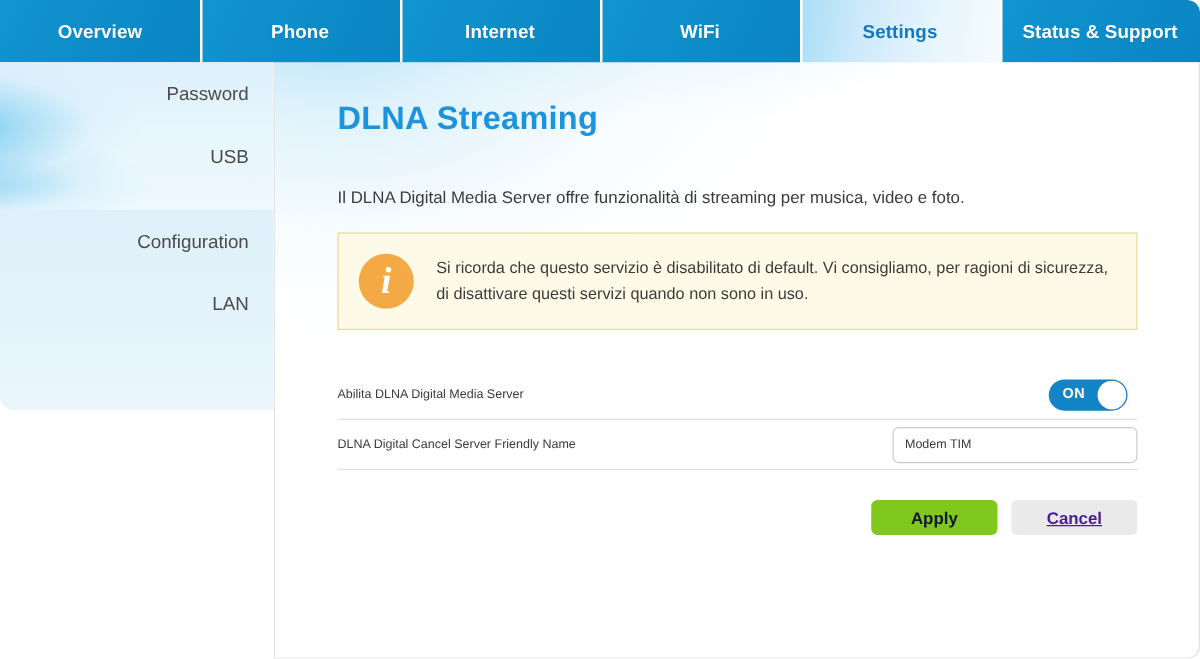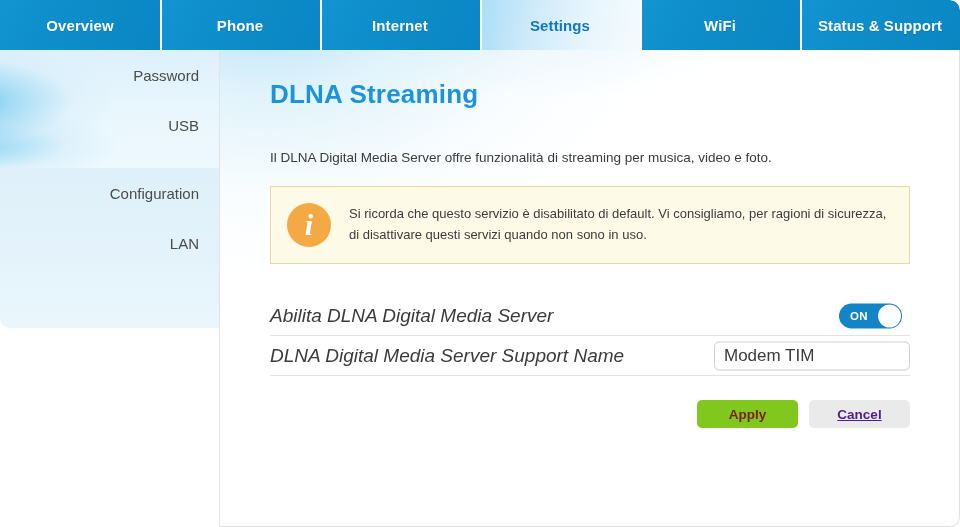--- a/index.html
+++ b/index.html
@@ -195,24 +195,23 @@
     left: 50px;
     width: 640px;
     height: 40px;
     border-bottom: 1px solid #e2e2e2;
     display: flex;
     align-items: center;
   }
   #row-enable { top: 246px; }
   #row-name   { top: 286px; }
   .srow-label {
-    font-size: 19px;
+    font-size: 10px;
     color: #3b3b3b;
     flex: 1 1 auto;
-    font-style: italic;
   }
 
   
   #toggle {
     position: absolute;
     right: 8px;
     top: 50%;
     transform: translateY(-50%);
     width: 63px; height: 25px;
     border-radius: 13px;
@@ -243,21 +242,21 @@
   #name-input {
     position: absolute;
     right: 0;
     top: 50%;
     transform: translateY(-50%);
     width: 196px; height: 29px;
     border: 1px solid #cccccc;
     border-radius: 5px;
     background: #ffffff;
     font-family: "Liberation Sans", sans-serif;
-    font-size: 17px;
+    font-size: 10px;
     color: #3b3b3b;
     padding: 0 9px;
     outline: none;
   }
 
   
   #btn-bar {
     position: absolute;
     left: 50px; top: 350px;
     width: 640px;
@@ -269,43 +268,43 @@
     height: 28px;
     min-width: 101px;
     border: none;
     border-radius: 5px;
     font-family: "Liberation Sans", sans-serif;
     font-size: 13.5px;
     font-weight: bold;
     cursor: pointer;
     padding: 0 14px;
   }
-  #btn-apply { background: #80c81e; color: #7f1d1d; }
+  #btn-apply { background: #80c81e; color: #0f172a; }
   #btn-cancel { background: #eaeaea; color: #4c1d95; text-decoration: underline; }
 </style>
 </head>
 <body>
 
 <div id="app">
 
   <nav id="topnav">
     <div class="nav-tab">
       <span>Overview</span>
     </div>
     <div class="nav-tab">
       <span>Phone</span>
     </div>
     <div class="nav-tab">
       <span>Internet</span>
     </div>
+    <div class="nav-tab">
+      <span>WiFi</span>
+    </div>
     <div class="nav-tab active">
       <span>Settings</span>
-    </div>
-    <div class="nav-tab">
-      <span>WiFi</span>
     </div>
     <div class="nav-tab last">
       <span>Status &amp; Support</span>
     </div>
   </nav>
 
   <aside id="sidebar">
 
     <div class="side-section tinted-top">
       <div class="side-item">
@@ -341,21 +340,21 @@
 
     <div class="srow" id="row-enable">
       <span class="srow-label">Abilita DLNA Digital Media Server</span>
       <div id="toggle">
         <span id="toggle-label">ON</span>
         <span id="toggle-knob"></span>
       </div>
     </div>
 
     <div class="srow" id="row-name">
-      <span class="srow-label">DLNA Digital Media Server Support Name</span>
+      <span class="srow-label">DLNA Digital Cancel Server Friendly Name</span>
       <input id="name-input" type="text" value="Modem TIM" style="">
     </div>
 
     <div id="btn-bar">
       <button class="btn" id="btn-apply">Apply</button>
       <button class="btn" id="btn-cancel">Cancel</button>
     </div>
 
   </main>
 </div>

